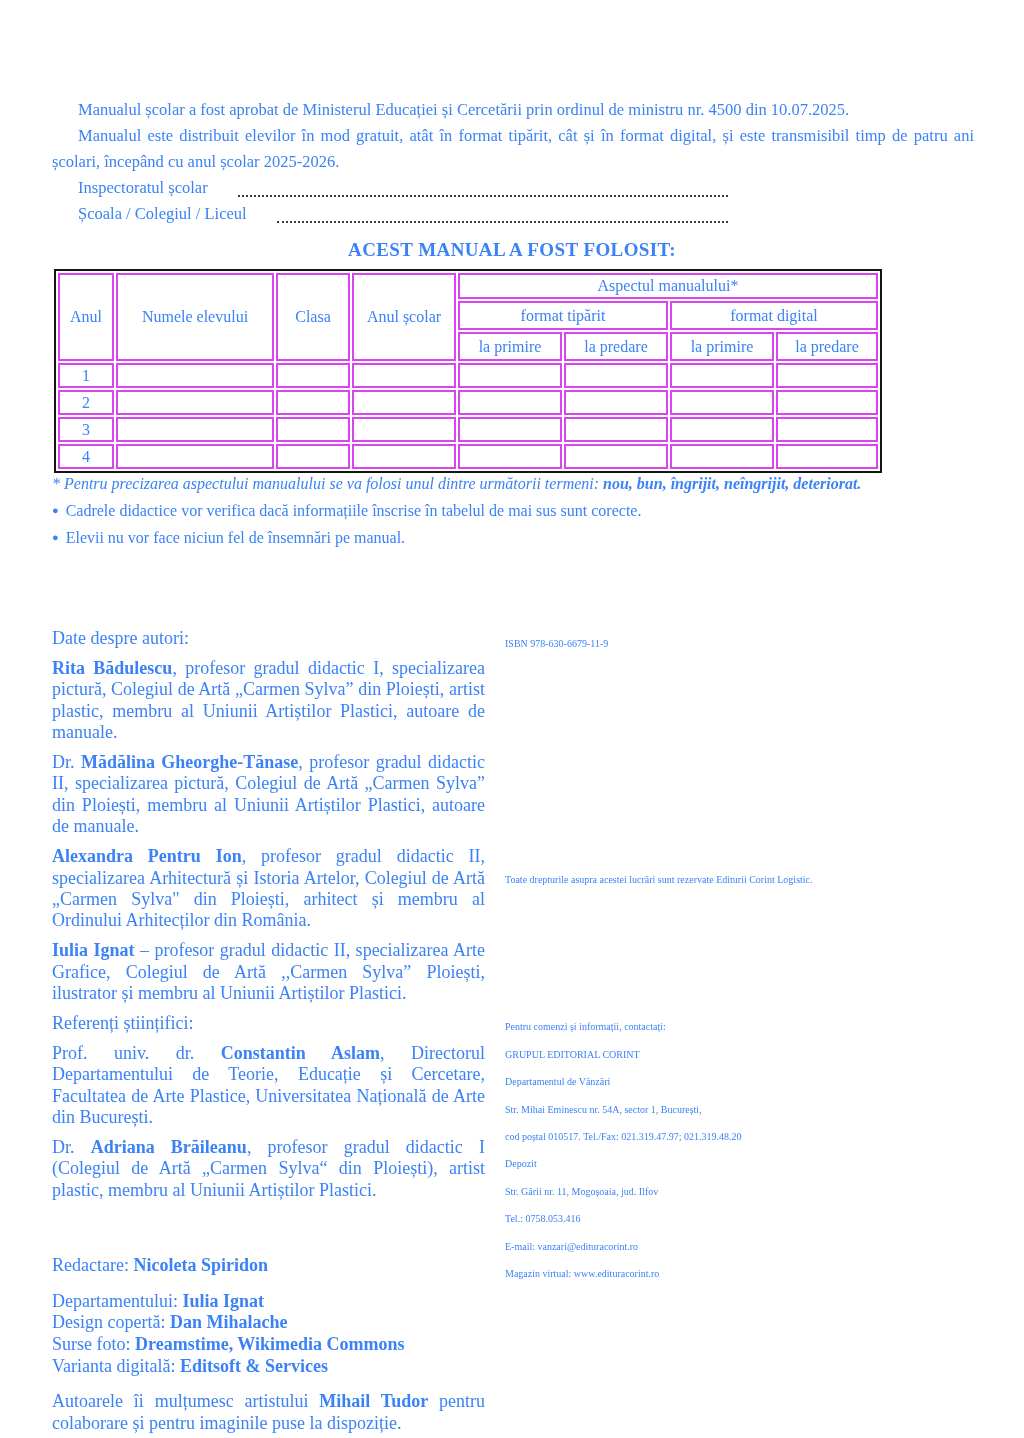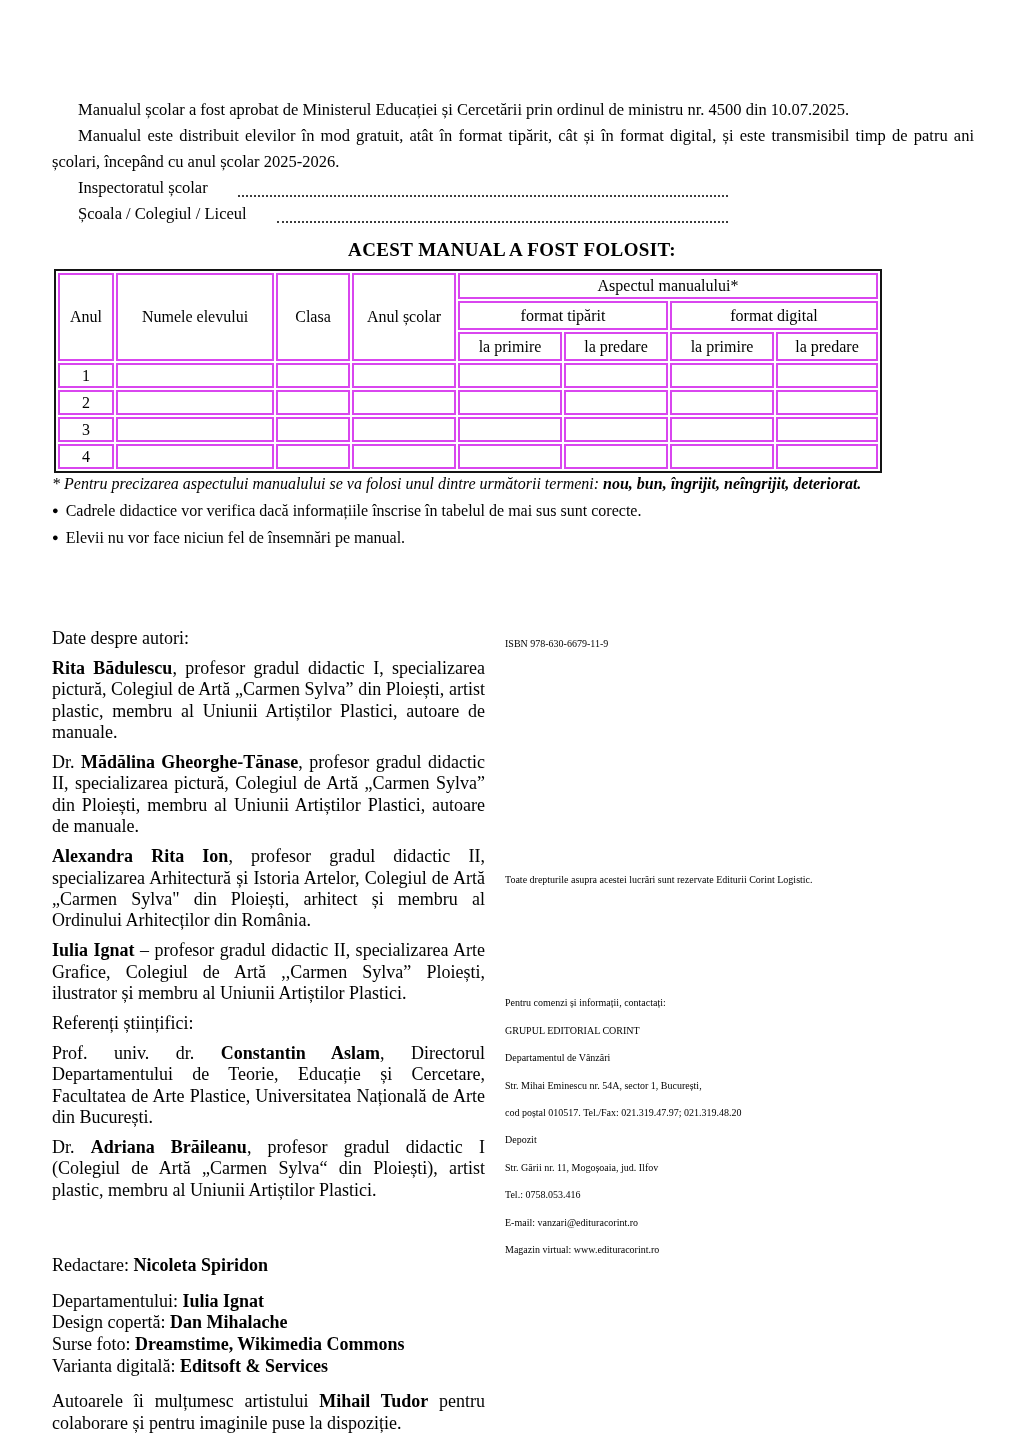--- a/index.html
+++ b/index.html
@@ -1,18 +1,18 @@
 <!DOCTYPE html>
 <html><head>
 <meta charset="utf-8">
 <style>
   html,body {margin:0; padding:0; background:#e8e8e8;}
   .page {
     position:relative; width:1024px; height:1438px; margin:0 auto;
-    background:#ffffff; color:#000000;
+    background:#ffffff; color:#3b82f6;
     font-family:"Liberation Serif", serif; overflow:hidden;
   }
 
   
   .intro {position:absolute; top:97px; left:52px; width:922px;
           font-size:16.5px; line-height:26px; text-align:justify;}
   .intro p {margin:0; text-indent:26px;}
   .dotline {display:flex; align-items:flex-end; width:650px; margin-left:26px; text-align:left;gap:24px;}
   .dots {flex:1; margin:0 0 4px 6px; border-bottom:2px dotted #3c3c3c;}
 
@@ -45,21 +45,21 @@
   .col-left .hd {margin:0 0 8.5px 0; text-align:left;}
   .sp-ref {margin-top:7px !important;}
   .credits {margin-top:54px;}
   .credit-line {line-height:21.6px;}
   .credit-gap {margin-top:14px;}
   .thanks {margin-top:14px !important;}
 
   .col-right {position:absolute; top:630px; left:505px; width:438px;
               font-size:10px; line-height:27.4px;}
   .col-right .rights {margin:209px 0 0 0; line-height:27px; text-align:justify;}
-  .col-right .orders {margin-top:96px;}
+  .col-right .orders {margin-top:120px;}
   .b {font-weight:normal;}
 </style>
 </head>
 <body>
 
 <div class="page">
 
   <div class="intro">
     <p>Manualul școlar a fost aprobat de Ministerul Educației și Cercetării prin ordinul de ministru nr. 4500 din 10.07.2025.</p>
     <p>Manualul este distribuit elevilor în mod gratuit, atât în format tipărit, cât și în format digital, și este transmisibil timp de patru ani școlari, începând cu anul școlar 2025-2026.</p>
@@ -161,21 +161,21 @@
     </div>
   </div>
 
   <div class="col-left">
     <div class="hd">Date despre autori:</div>
 
     <p><span></span><b>Rita Bădulescu</b><span>, profesor gradul didactic I, specializarea pictură, Colegiul de Artă „Carmen Sylva” din Ploiești, artist plastic, membru al Uniunii Artiștilor Plastici, autoare de manuale.</span></p>
 
     <p><span>Dr. </span><b>Mădălina Gheorghe-Tănase</b><span>, profesor gradul didactic II, specializarea pictură, Colegiul de Artă „Carmen Sylva” din Ploiești, membru al Uniunii Artiștilor Plastici, autoare de manuale.</span></p>
 
-    <p><span></span><b>Alexandra Rita Ion</b><span>, profesor gradul didactic II, specializarea Arhitectură și Istoria Artelor, Colegiul de Artă „Carmen Sylva" din Ploiești, arhitect și membru al Ordinului Arhitecților din România.</span></p>
+    <p><span></span><b>Alexandra Pentru Ion</b><span>, profesor gradul didactic II, specializarea Arhitectură și Istoria Artelor, Colegiul de Artă „Carmen Sylva" din Ploiești, arhitect și membru al Ordinului Arhitecților din România.</span></p>
 
     <p><span></span><b>Iulia Ignat</b><span> – profesor gradul didactic II, specializarea Arte Grafice, Colegiul de Artă ,,Carmen Sylva” Ploiești, ilustrator și membru al Uniunii Artiștilor Plastici.</span></p>
 
     <div class="hd sp-ref">Referenți științifici:</div>
 
     <p><span>Prof. univ. dr. </span><b>Constantin Aslam</b><span>, Directorul Departamentului de Teorie, Educație și Cercetare, Facultatea de Arte Plastice, Universitatea Națională de Arte din București.</span></p>
 
     <p><span>Dr. </span><b>Adriana Brăileanu</b><span>, profesor gradul didactic I (Colegiul de Artă „Carmen Sylva“ din Ploiești), artist plastic, membru al Uniunii Artiștilor Plastici.</span></p>
 
     <div class="credits">

